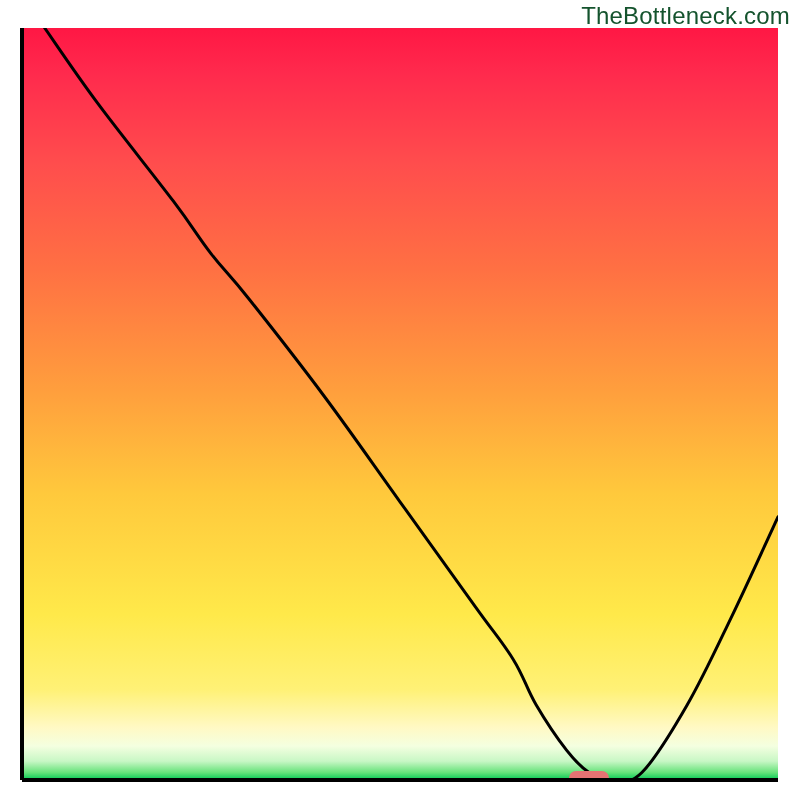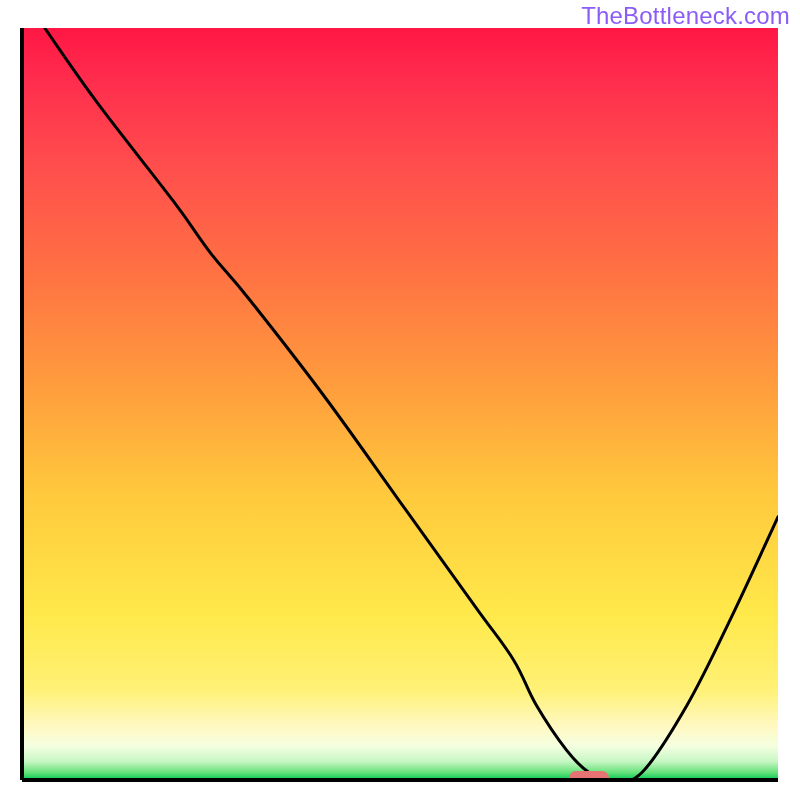--- a/index.html
+++ b/index.html
@@ -15,21 +15,21 @@
     position: relative;
     width: 800px;
     height: 800px;
   }
   .watermark {
     position: absolute;
     top: 2px;
     right: 10px;
     font-size: 24px;
     font-weight: 500;
-    color: #8b5cf6;
+    color: #14532d;
     letter-spacing: 0.2px;
     z-index: 20;
   }
   svg {
     position: absolute;
     top: 0;
     left: 0;
   }
 </style>
 </head>

